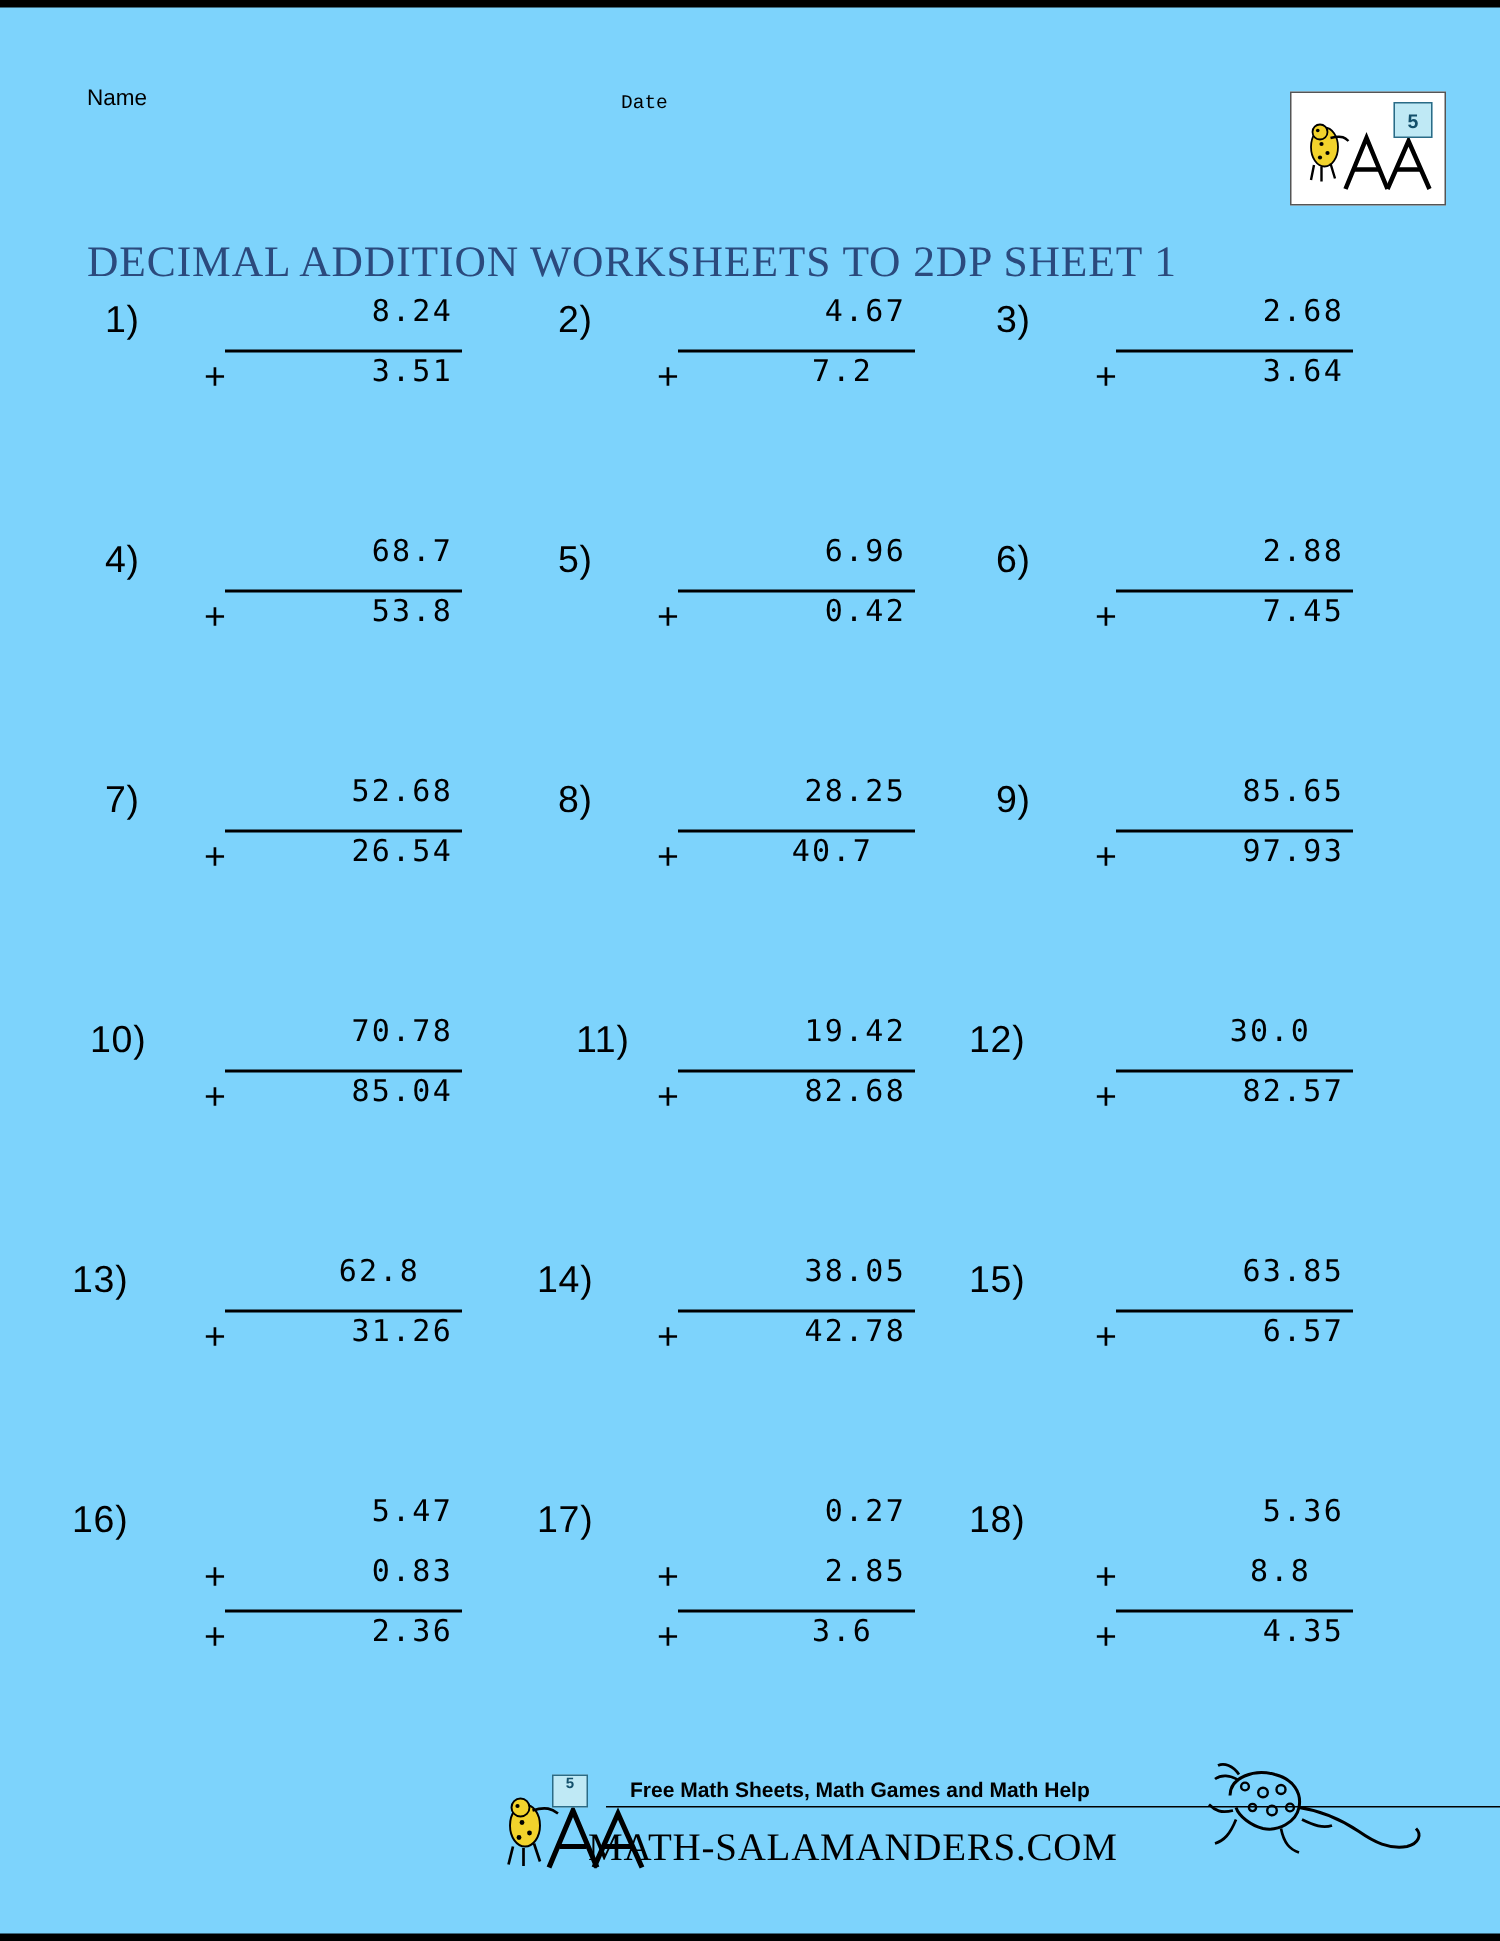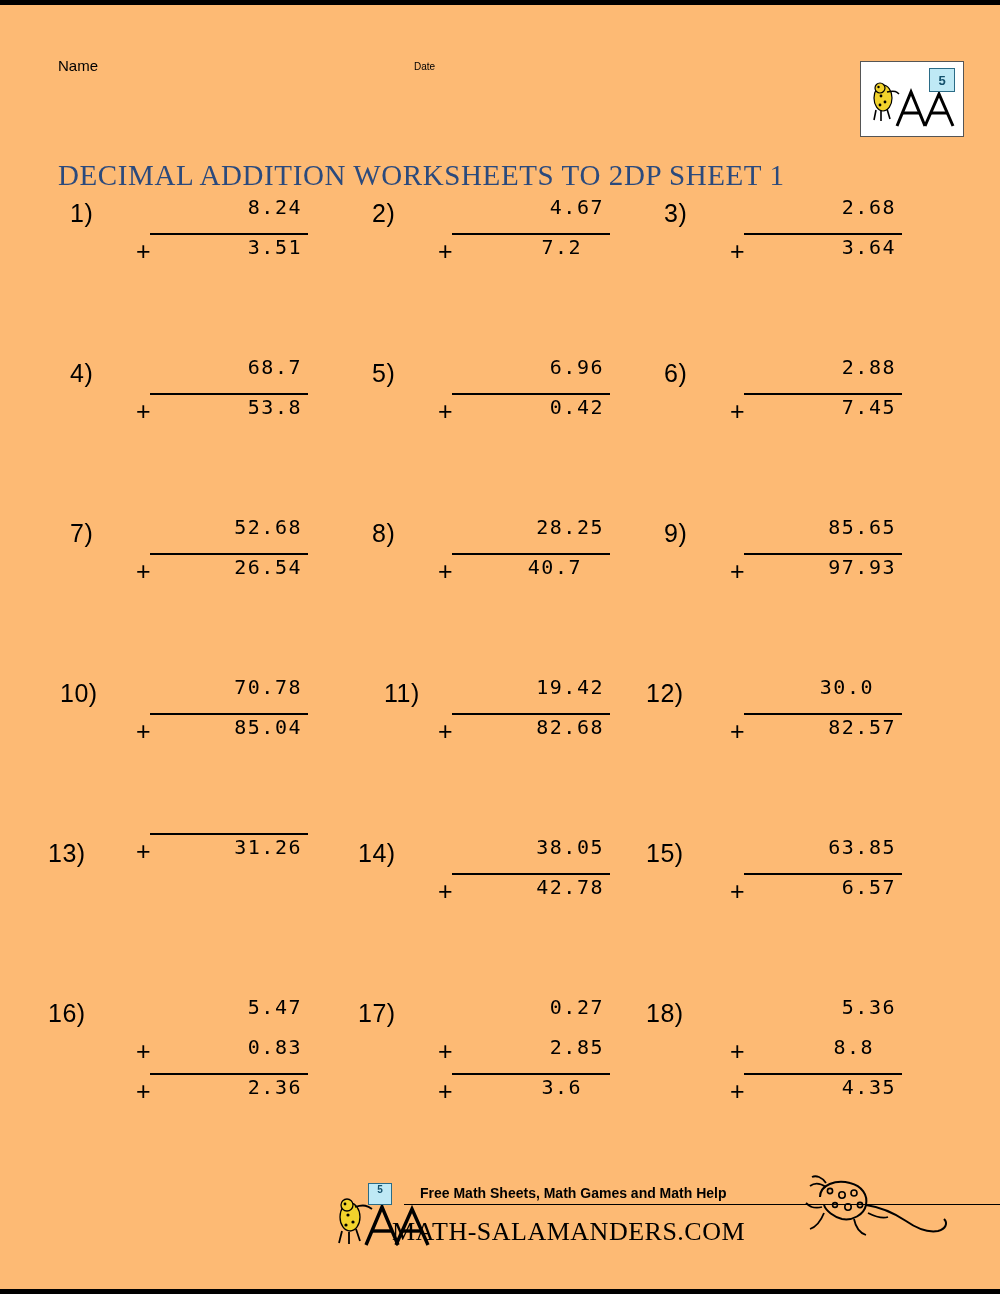--- a/index.html
+++ b/index.html
@@ -17,42 +17,42 @@
   }
 
   .page {
     position: absolute;
     left: 0; top: 0;
     width: 1000px;
     height: 1294px;
     box-sizing: border-box;
     border-top: 5px solid #000;
     border-bottom: 5px solid #000;
-    background: #fdba74;
+    background: #7dd3fc;
   }
 
   
   .header-row {
     position: absolute;
     left: 0; top: 52px;
     width: 1000px;
     height: 30px;
   }
   .name-label {
     position: absolute;
     left: 58px; top: 0px;
     font-size: 15px;
     font-family: "Liberation Sans", sans-serif;
     color: #000;
   }
   .date-label {
     position: absolute;
     left: 414px; top: 4px;
-    font-size: 10px;
-    font-family: Liberation Sans, sans-serif;
+    font-size: 13px;
+    font-family: Liberation Mono, monospace;
     color: #000;
   }
 
   .title {
     position: absolute;
     left: 58px; top: 106px;
     font-family: "Liberation Serif", serif;
     font-size: 29px;
     letter-spacing: 0.6px;
     color: #2b4a7d;
@@ -417,20 +417,23 @@
             <div class="rule"></div>
           </div>
         </div>
       </div>
     </div>
 
     <div class="prow">
       <div class="prob c0">
         <div class="pnum" style="left:2px;">13)</div>
         <div class="stack">
+          <div class="line">
+            <div class="num shift">62.8</div>
+          </div>
           <div class="line">
             <div class="plus">+</div>
             <div class="num">31.26</div>
             <div class="rule"></div>
           </div>
         </div>
       </div>
       <div class="prob c1">
         <div class="pnum" style="left:10px;">14)</div>
         <div class="stack">

